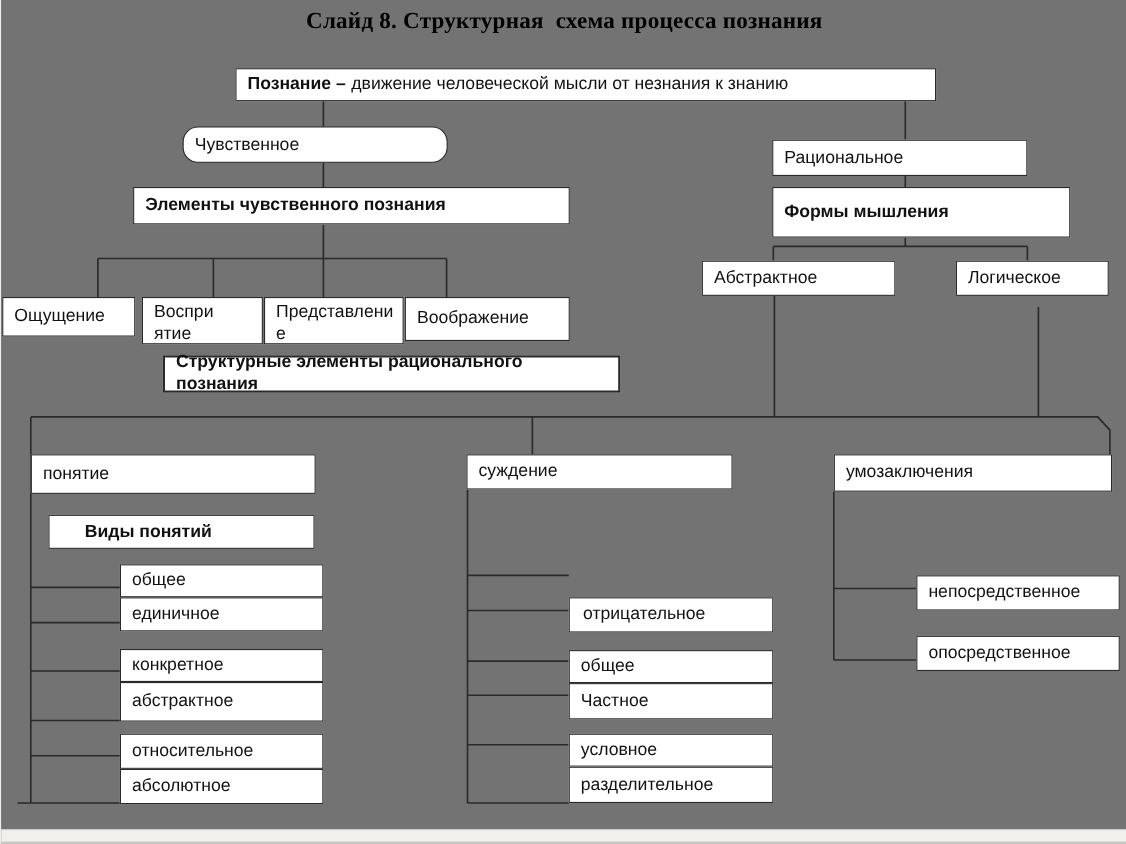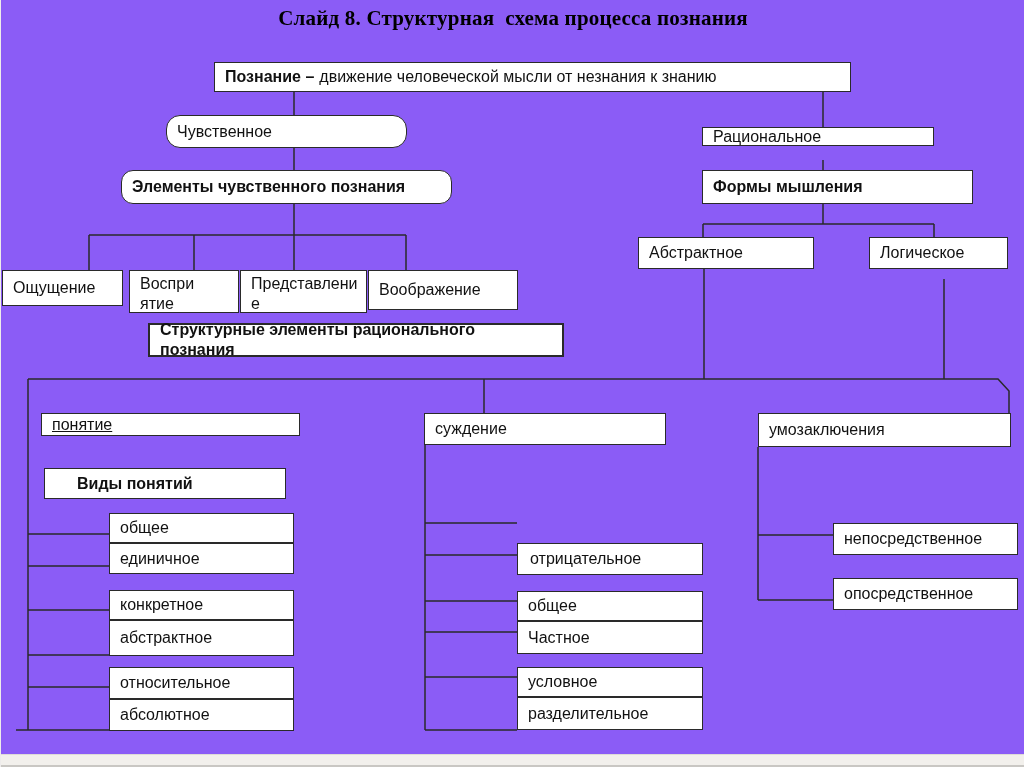--- a/index.html
+++ b/index.html
@@ -1,17 +1,17 @@
 <!DOCTYPE html>
 <html><head>
 <meta charset="utf-8">
 <style>
   html,body{margin:0;padding:0;background:#fff;}
   .stage{
-    position:relative;width:1024px;height:767px;background:#8b5cf6;overflow:hidden;
+    position:relative;width:1024px;height:767px;background:#737373;overflow:hidden;
     font-family:"Liberation Sans",sans-serif;color:#111;border-left:1px solid #eeeceb;
   }
   .slide-title{
     position:absolute;left:0;top:6px;width:1024px;margin:0;text-align:center;
     font-family:"Liberation Serif",serif;font-weight:bold;font-size:21px;color:#000;
     white-space:pre-wrap;letter-spacing:.2px;
   }
   .connectors{position:absolute;left:0;top:0;z-index:0;}
   .connectors path{stroke:#2a2a2a;stroke-width:1.5;fill:none;}
   .node{
@@ -56,38 +56,38 @@
     <path d="M757 447 V600"></path>
     <path d="M757 535 H832 M757 600 H832"></path>
   </svg>
 
   <div class="node" style="left:213px;top:62px;width:637px;height:30px;">
     <span class="bold">Познание –</span>
     <span class="def">движение человеческой мысли от незнания к знанию</span>
   </div>
 
   <div class="node" style="left:165px;top:115px;width:241px;height:33px;border-radius:14px;">Чувственное</div>
-  <div class="node" style="left:701px;top:127px;width:232px;height:19px;">Рациональное</div>
+  <div class="node" style="left:701px;top:127px;width:232px;height:33px;">Рациональное</div>
 
-  <div class="node bold" style="left:120px;top:170px;width:331px;height:34px;border-radius:12px;">Элементы чувственного познания</div>
-  <div class="node bold" style="left:701px;top:170px;width:271px;height:34px;">Формы мышления</div>
+  <div class="node bold" style="left:120px;top:170px;width:397px;height:34px;">Элементы чувственного познания</div>
+  <div class="node bold" style="left:701px;top:170px;width:271px;height:46px;">Формы мышления</div>
 
   <div class="node" style="left:1px;top:270px;width:121px;height:36px;">Ощущение</div>
   <div class="node top-align" style="left:128px;top:270px;width:110px;height:43px;">Воспри
 ятие</div>
   <div class="node top-align" style="left:239px;top:270px;width:127px;height:43px;">Представлени
 е</div>
   <div class="node" style="left:367px;top:270px;width:150px;height:40px;">Воображение</div>
 
   <div class="node" style="left:637px;top:237px;width:176px;height:32px;">Абстрактное</div>
   <div class="node" style="left:868px;top:237px;width:139px;height:32px;">Логическое</div>
 
   <div class="node bold" style="left:147px;top:323px;width:416px;height:34px;border-width:2px;">Структурные элементы рационального познания</div>
 
-  <div class="node" style="left:40px;top:413px;width:259px;height:23px;text-decoration:underline;">понятие</div>
+  <div class="node" style="left:27px;top:413px;width:259px;height:36px;">понятие</div>
   <div class="node" style="left:423px;top:413px;width:242px;height:32px;">суждение</div>
   <div class="node" style="left:757px;top:413px;width:253px;height:34px;">умозаключения</div>
 
   <div class="node bold" style="left:43px;top:468px;width:242px;height:31px;padding-left:32px;">Виды понятий</div>
 
   <div class="node" style="left:108px;top:513px;width:185px;height:30px;">общее</div>
   <div class="node" style="left:108px;top:543px;width:185px;height:31px;">единичное</div>
   <div class="node" style="left:108px;top:590px;width:185px;height:30px;">конкретное</div>
   <div class="node" style="left:108px;top:620px;width:185px;height:36px;">абстрактное</div>
   <div class="node" style="left:108px;top:667px;width:185px;height:32px;">относительное</div>

